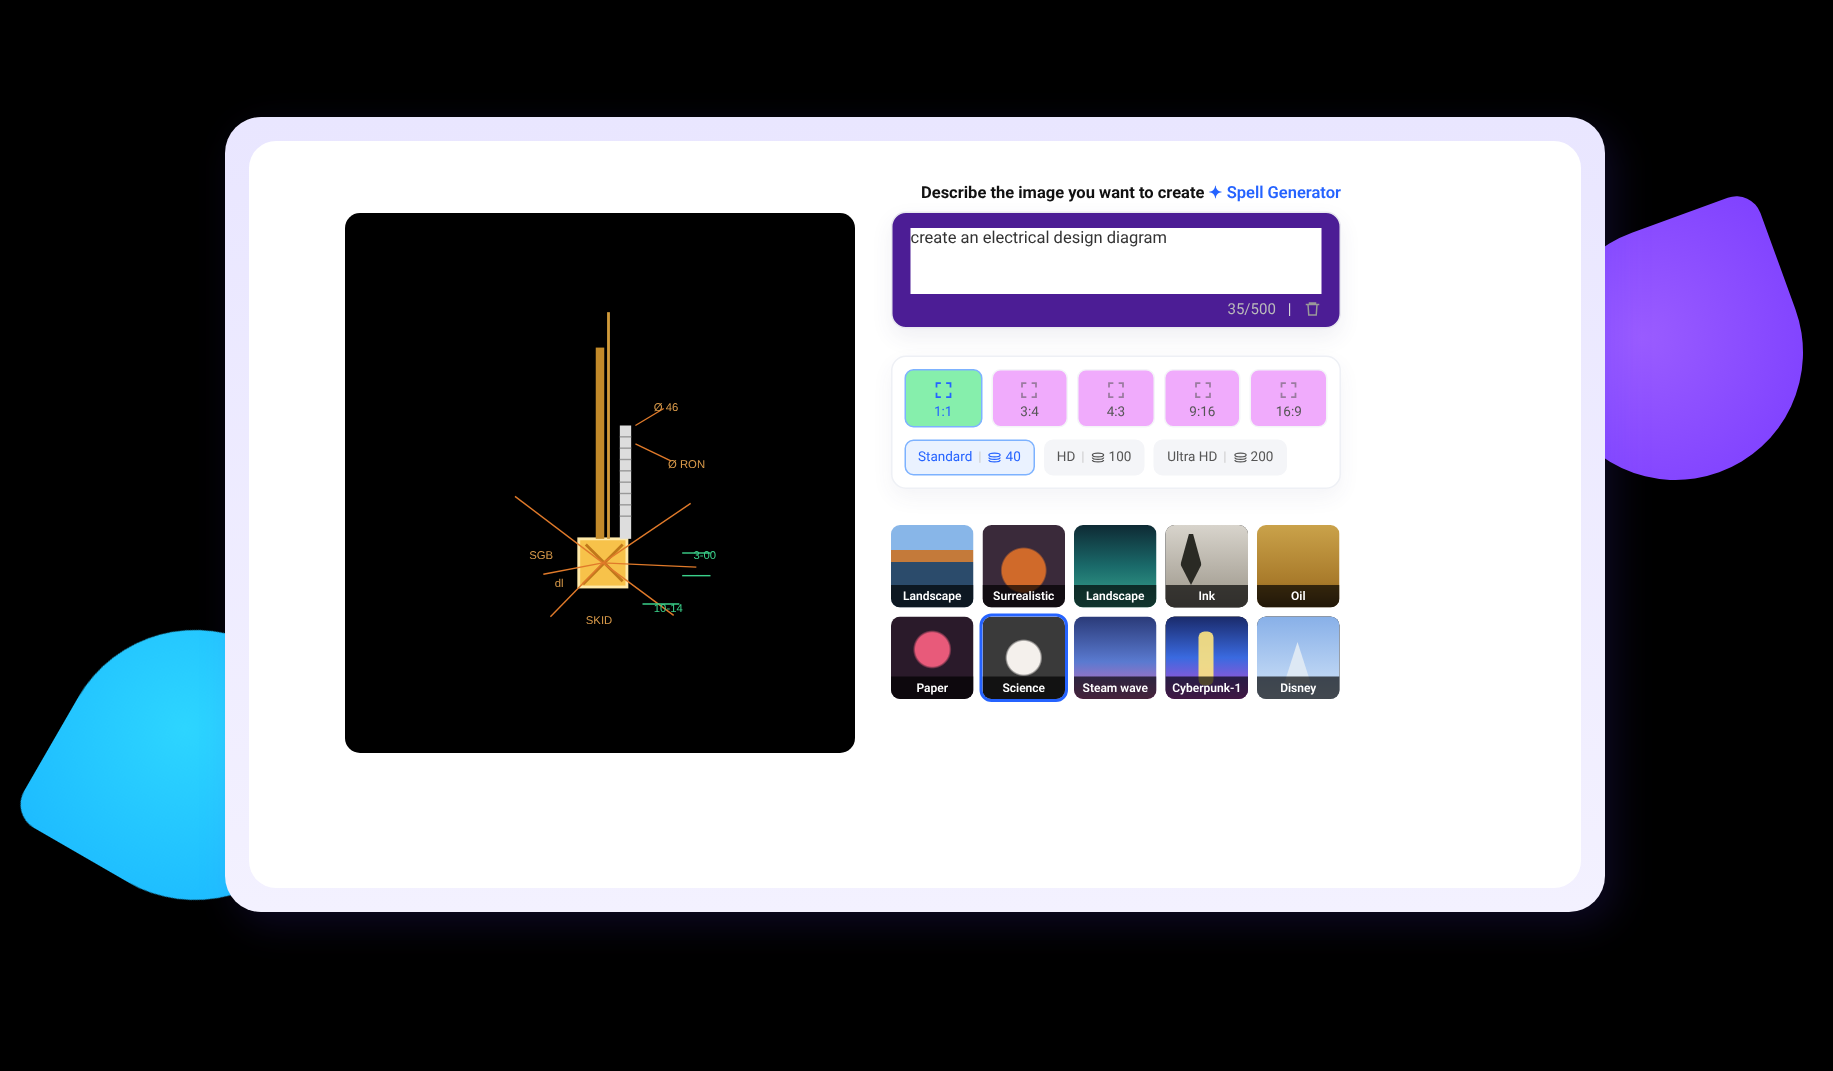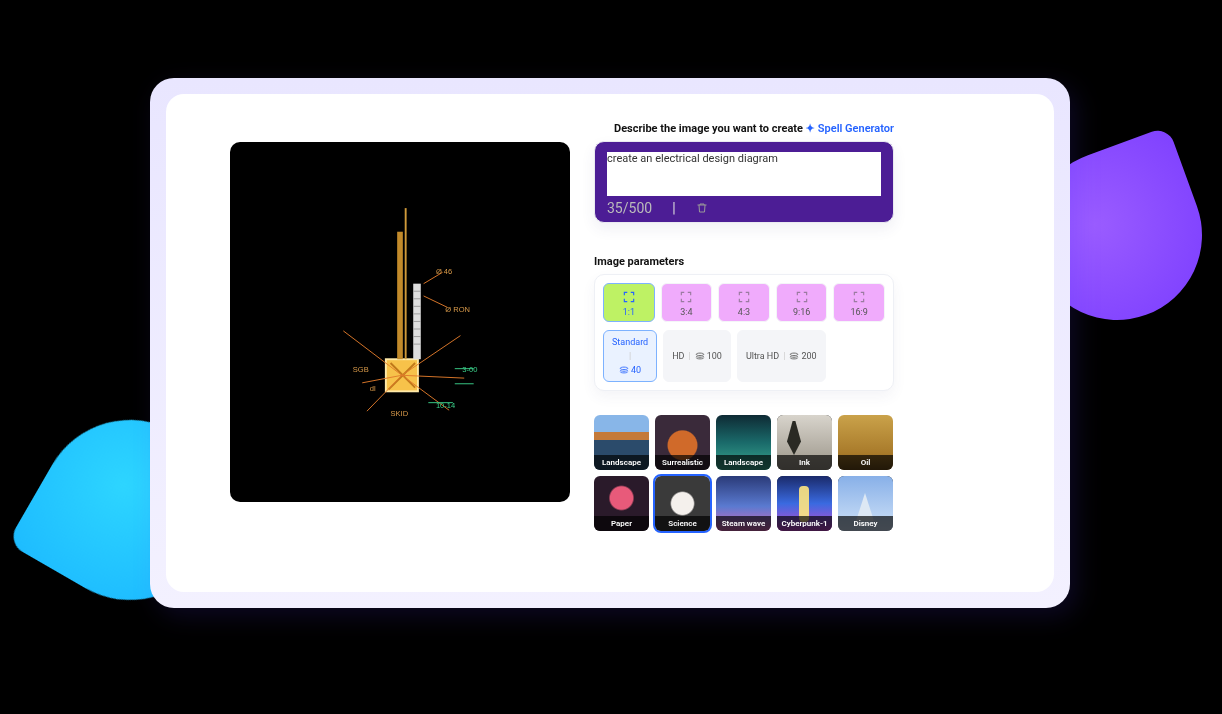--- a/index.html
+++ b/index.html
@@ -99,23 +99,24 @@
     border: none;
     outline: none;
     resize: none;
     font-size: 11px;
     color: #333;
     min-height: 44px;
     font-family: inherit;
   }
   .prompt-foot {
     display: flex;
+    justify-content: flex-end;
     align-items: center;
-    gap: 20px;
-    font-size: 14px;
+    gap: 8px;
+    font-size: 10px;
     color: #bbb;
   }
   .prompt-foot .sep { color: #ddd; }
   .trash { cursor: pointer; color: #999; }
   .trash svg { width: 12px; height: 12px; display: block; }
 
   .params-title {
     font-size: 11px; font-weight: 700; color: #111;
     margin-top: 14px;
     margin-bottom: 6px;
@@ -132,21 +133,21 @@
     flex: 1;
     background: #f0abfc;
     border: 1px solid #f4f5f8;
     border-radius: 6px;
     padding: 6px 0 4px 0;
     display: flex; flex-direction: column; align-items: center; gap: 3px;
     cursor: pointer;
     font-size: 9px; color: #555;
   }
   .ratio.active {
-    background: #bef264;
+    background: #86efac;
     border-color: #7db2ff;
     color: #2563ff;
   }
   .ratio-ic {
     width: 14px; height: 14px;
     position: relative;
     opacity: .55;
   }
   .ratio.active .ratio-ic { opacity: 1; }
   .ratio-ic::before, .ratio-ic::after {
@@ -165,21 +166,20 @@
     padding: 6px 8px;
     font-size: 9px; color: #555;
     display: flex; align-items: center; gap: 4px;
     cursor: pointer;
     white-space: nowrap;
   }
   .res.active {
     background: #eaf2ff;
     border-color: #7db2ff;
     color: #2563ff;
-    flex-direction: column;
   }
   .res .sep { color: #ccc; }
   .res .coin { display: inline-flex; align-items: center; gap: 2px; }
   .res .coin svg { width: 10px; height: 10px; }
 
   .styles {
     display: grid;
     grid-template-columns: repeat(5, 55px);
     grid-auto-rows: 55px;
     gap: 6px;
@@ -302,21 +302,20 @@
             <span class="trash">
               <svg viewBox="0 0 24 24" fill="none" stroke="currentColor" stroke-width="2">
                 <path d="M3 6h18M8 6V4h8v2M6 6l1 14h10l1-14"></path>
               </svg>
             </span>
           </div>
         </div>
       </div>
 
       <div>
-        <div class="params-title">Image parameters</div>
         <div class="params-card">
           <div class="ratio-row" id="ratio-row">
               <div class="ratio active">
                 <span class="ratio-ic ex">
                   <svg viewBox="0 0 24 24" fill="none" stroke="currentColor" stroke-width="2">
                     <path d="M4 9V4h5M20 9V4h-5M4 15v5h5M20 15v5h-5"></path>
                   </svg>
                 </span>
                 <span>1:1</span>
               </div>

